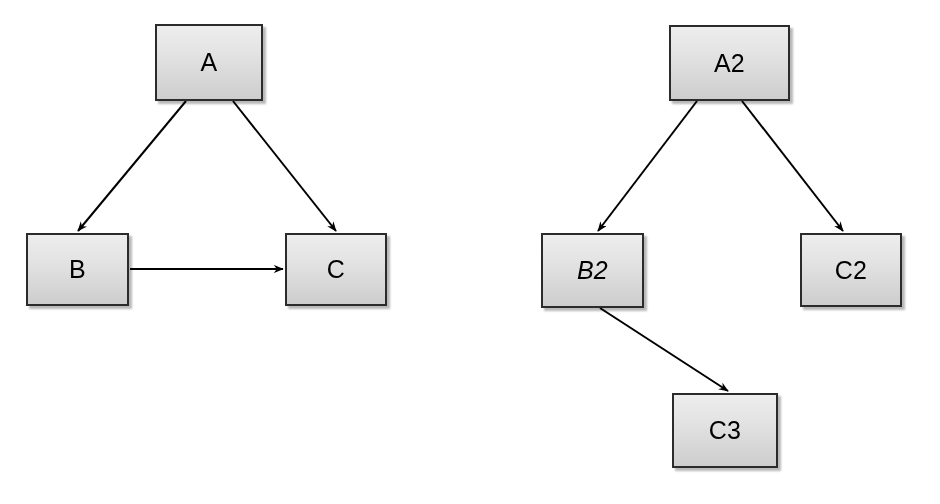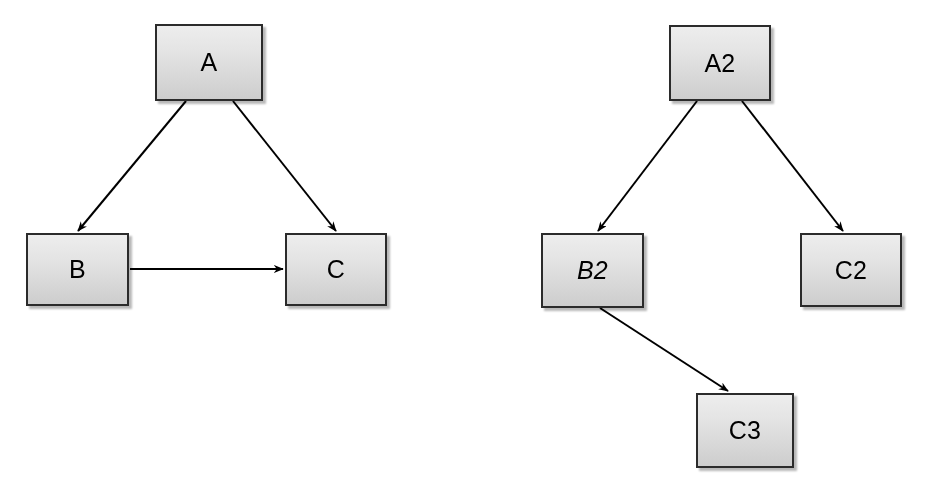--- a/index.html
+++ b/index.html
@@ -68,27 +68,27 @@
   <div id="nodes-layer">
       <div class="node" style="left: 155px; top: 24px; width: 108px; height: 77px;">
         <span class="node-label">A</span>
       </div>
       <div class="node" style="left: 26px; top: 233px; width: 103px; height: 73px;">
         <span class="node-label">B</span>
       </div>
       <div class="node" style="left: 285px; top: 233px; width: 102px; height: 73px;">
         <span class="node-label">C</span>
       </div>
-      <div class="node" style="left: 669px; top: 25px; width: 102px; height: 76px;">
+      <div class="node" style="left: 669px; top: 25px; width: 121px; height: 76px;">
         <span class="node-label">A2</span>
       </div>
       <div class="node" style="left: 541px; top: 233px; width: 103px; height: 75px; font-style: italic;">
         <span class="node-label">B2</span>
       </div>
       <div class="node" style="left: 800px; top: 233px; width: 102px; height: 74px;">
         <span class="node-label">C2</span>
       </div>
-      <div class="node" style="left: 696px; top: 393px; width: 98px; height: 75px; align-items: center;">
+      <div class="node" style="left: 672px; top: 393px; width: 106px; height: 75px; align-items: center;">
         <span class="node-label">C3</span>
       </div>
     </div>
 
 </div>
 
 </body></html>

